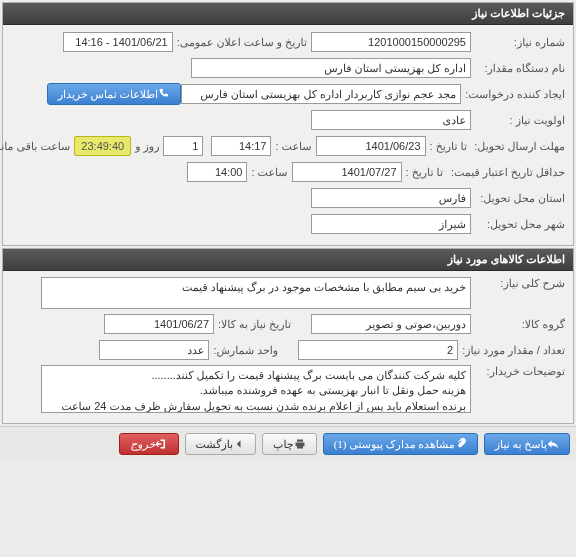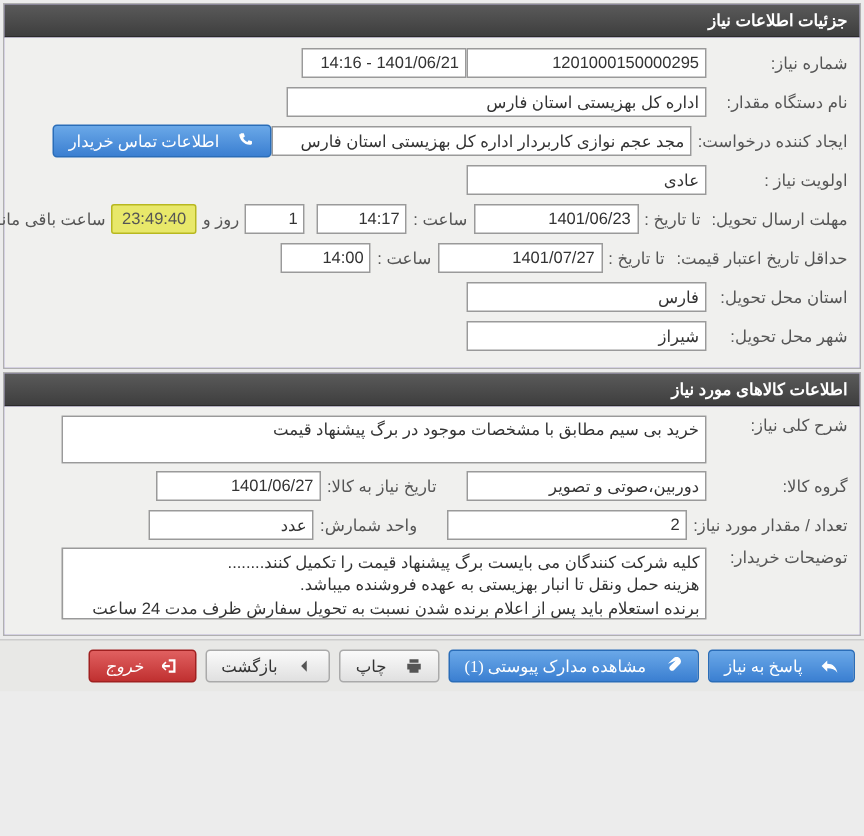--- a/index.html
+++ b/index.html
@@ -7,21 +7,21 @@
     font-family: Tahoma, Arial, sans-serif;
     font-size: 11px;
     background: #ececec;
     color: #333;
     width: 576px;
     direction: rtl;
   }
   .panel {
     border: 1px solid #b0b0b0;
     margin: 2px;
-    background: #c4b5fd;
+    background: #701a75;
   }
   .panel-header {
     background: linear-gradient(to bottom, #5a5a5a, #3e3e3e);
     color: #fff;
     padding: 4px 8px;
     font-size: 11px;
     font-weight: bold;
     border-bottom: 1px solid #2a2a2a;
   }
   .panel-body {
@@ -53,21 +53,21 @@
   }
   textarea { height: auto; resize: none; line-height: 1.4; }
   .w-xl { width: 280px; }
   .w-lg { width: 160px; }
   .w-md { width: 110px; }
   .w-sm { width: 60px; }
   .w-xs { width: 40px; }
   .btn {
     display: inline-flex;
     align-items: center;
-    gap: 12px;
+    gap: 0;
     background: linear-gradient(to bottom, #6aa8e8, #3b7fd1);
     color: #fff;
     border: 1px solid #2a6db8;
     border-radius: 3px;
     padding: 3px 10px;
     font-size: 11px;
     font-family: Tahoma;
     cursor: pointer;
     height: 22px;
     white-space: nowrap;
@@ -108,20 +108,21 @@
 </head>
 <body>
 
 <div class="panel">
   <div class="panel-header">جزئیات اطلاعات نیاز</div>
   <div class="panel-body">
 
     <div class="row">
       <span class="label">شماره نیاز:</span>
       <input type="text" class="w-lg" value="1201000150000295" style="">
+      <span class="label label-sm">تاریخ و ساعت اعلان عمومی:</span>
       <input type="text" class="w-md" value="1401/06/21 - 14:16" style="">
     </div>
 
     <div class="row">
       <span class="label">نام دستگاه مقدار:</span>
       <input type="text" class="w-xl" value="اداره کل بهزیستی استان فارس" style="">
     </div>
 
     <div class="row">
       <span class="label">ایجاد کننده درخواست:</span>

